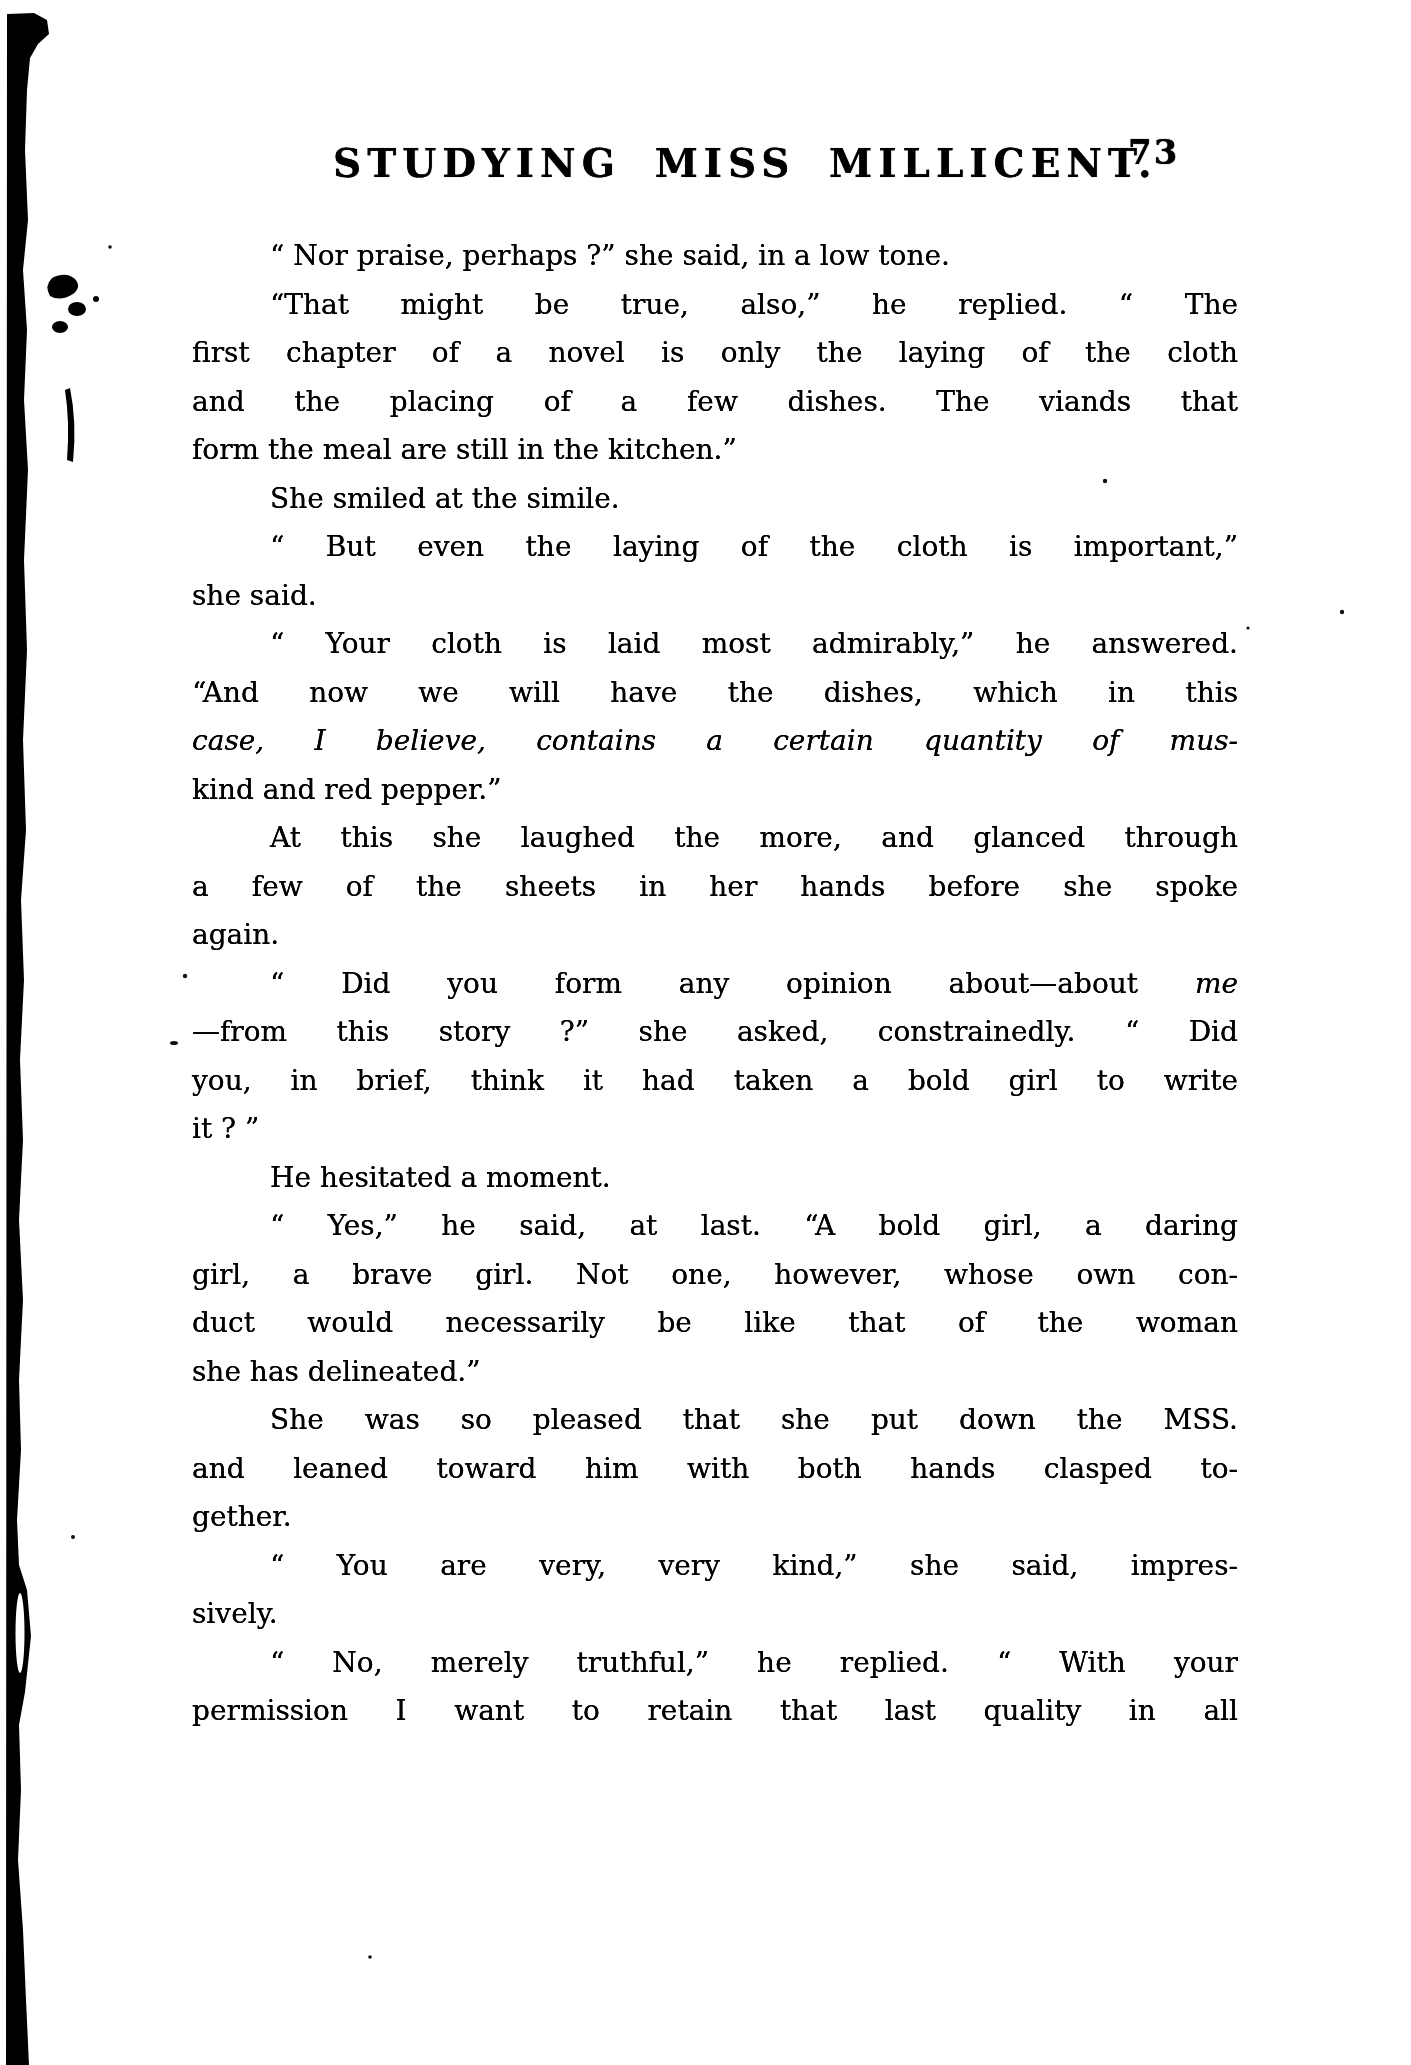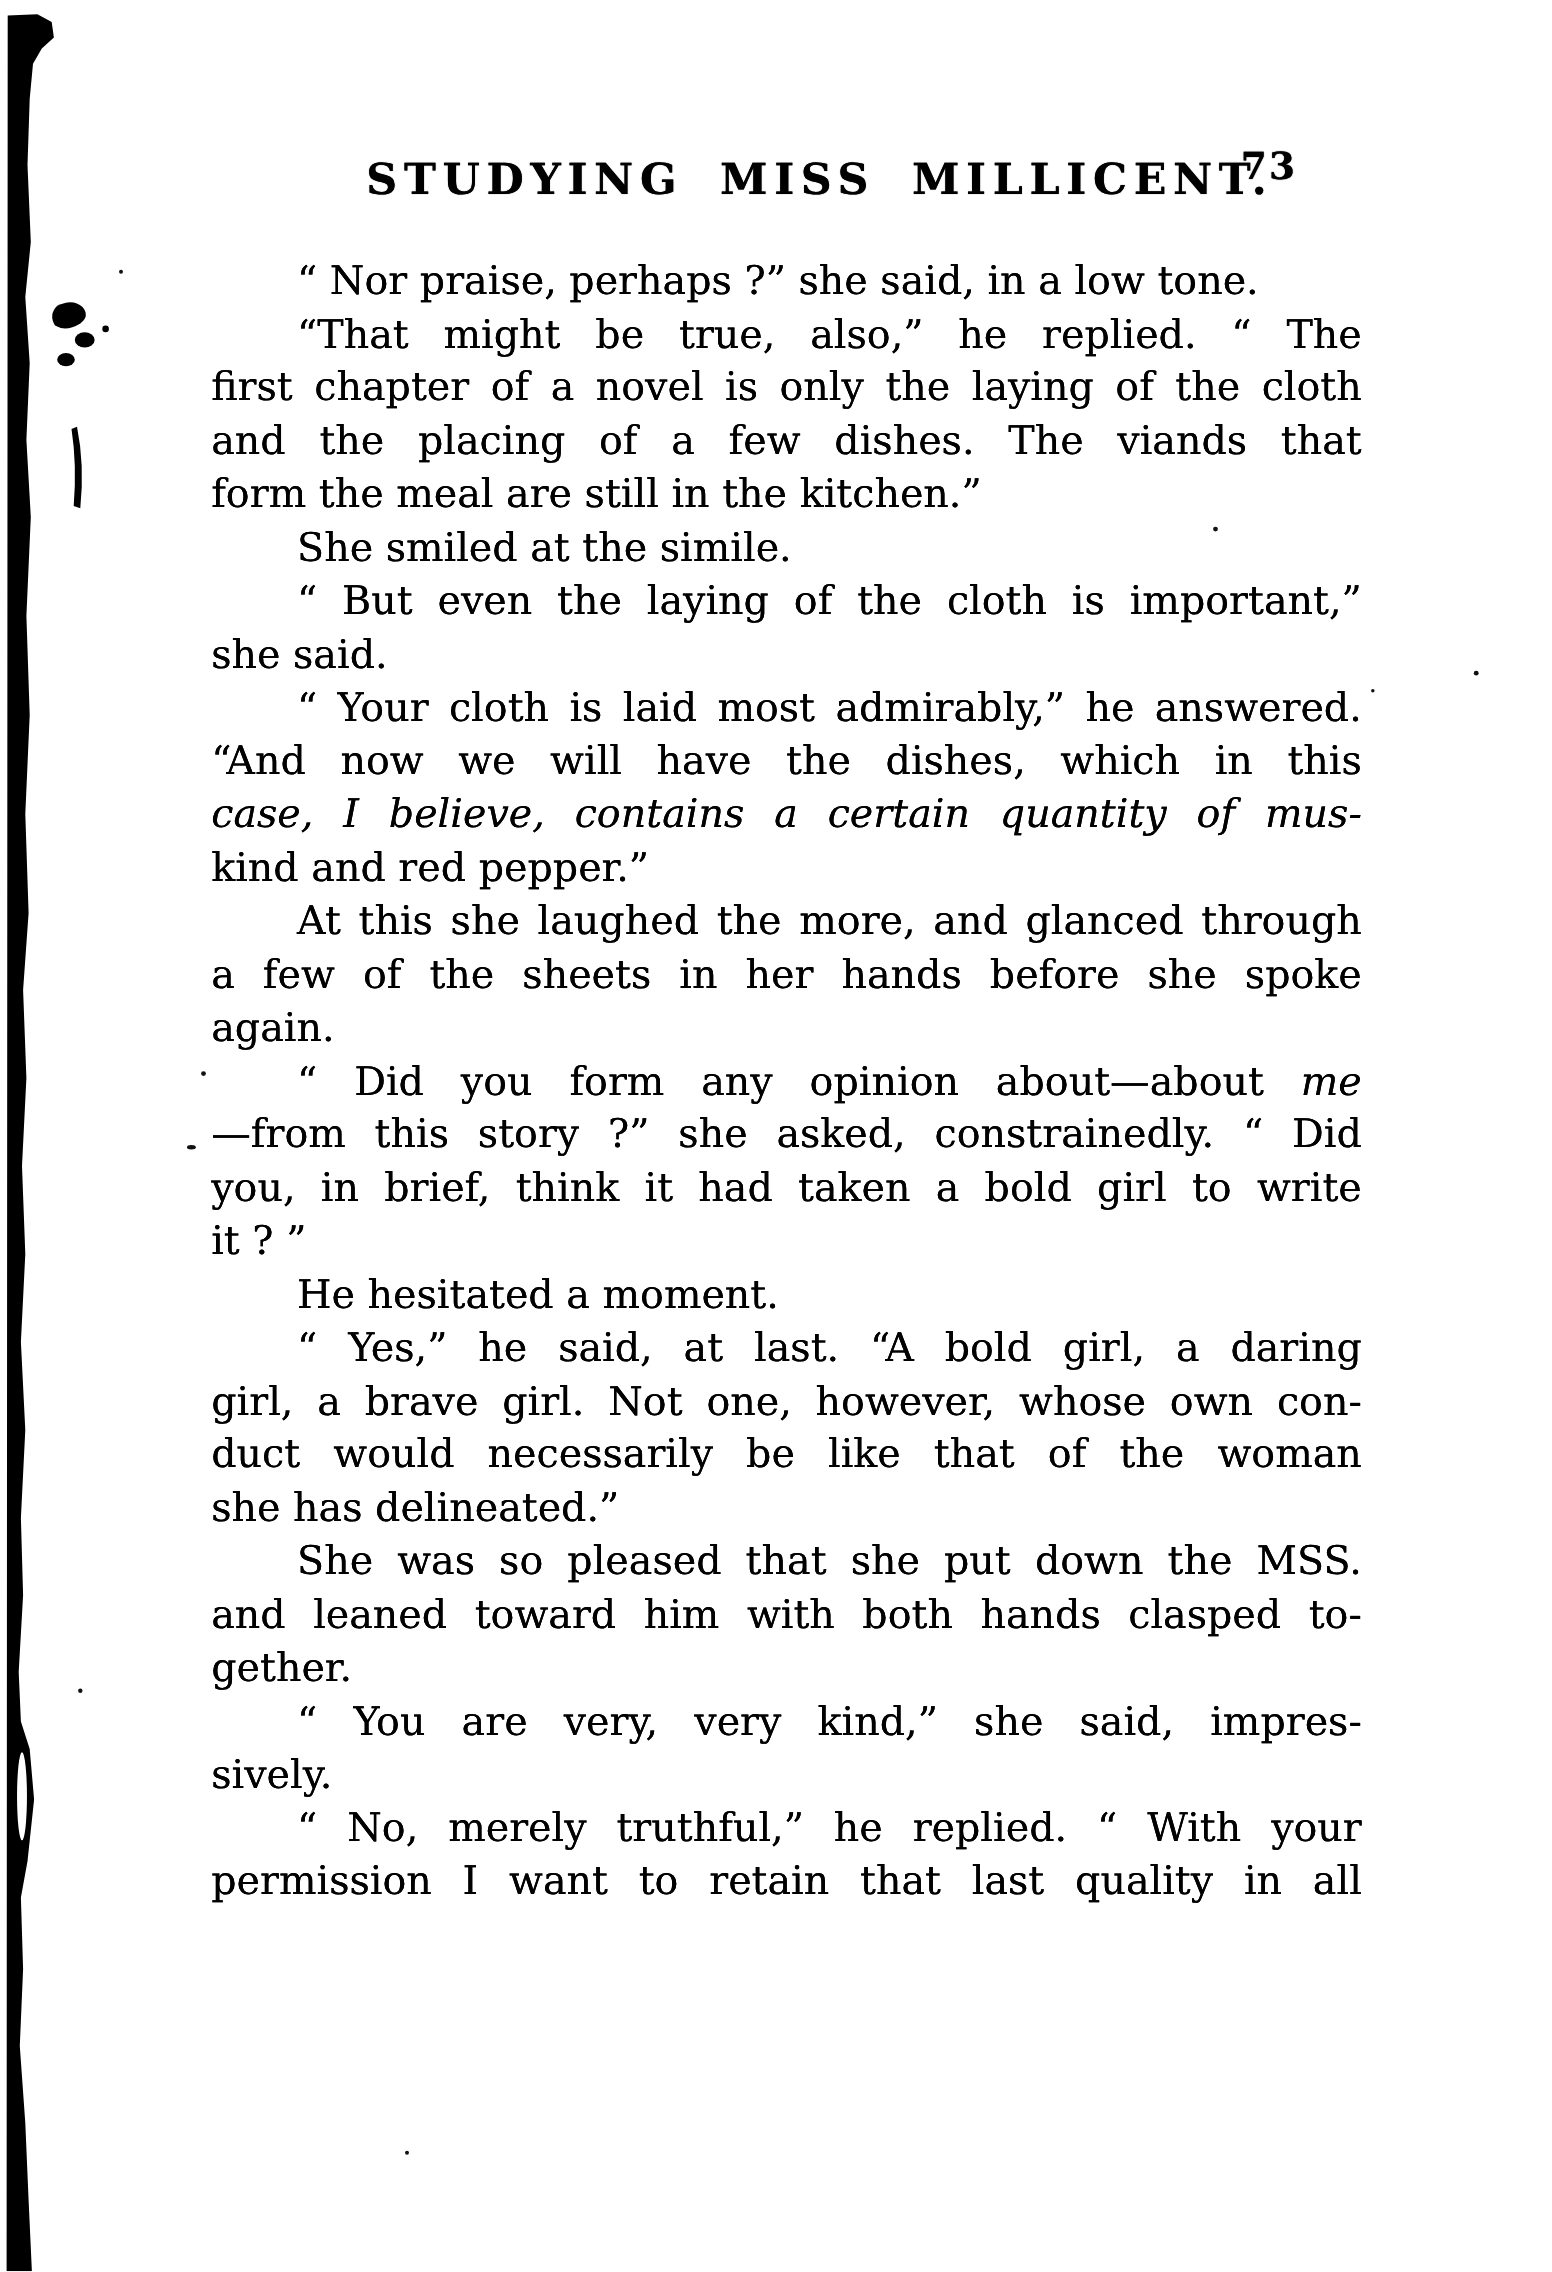--- a/index.html
+++ b/index.html
@@ -39,21 +39,21 @@
   }
   .text-block {
     position: absolute;
     left: 192px;
     top: 232px;
     width: 1046px;
   }
   .line {
     height: 48.5px;
     line-height: 48.5px;
-    font-size: 36px;
+    font-size: 28px;
     white-space: nowrap;
     text-shadow: 0 0 0.6px #000;
   }
   .line.justify {
     white-space: normal;
     text-align: justify;
     text-align-last: justify;
   }
   .line.indent {
     padding-left: 78px;

